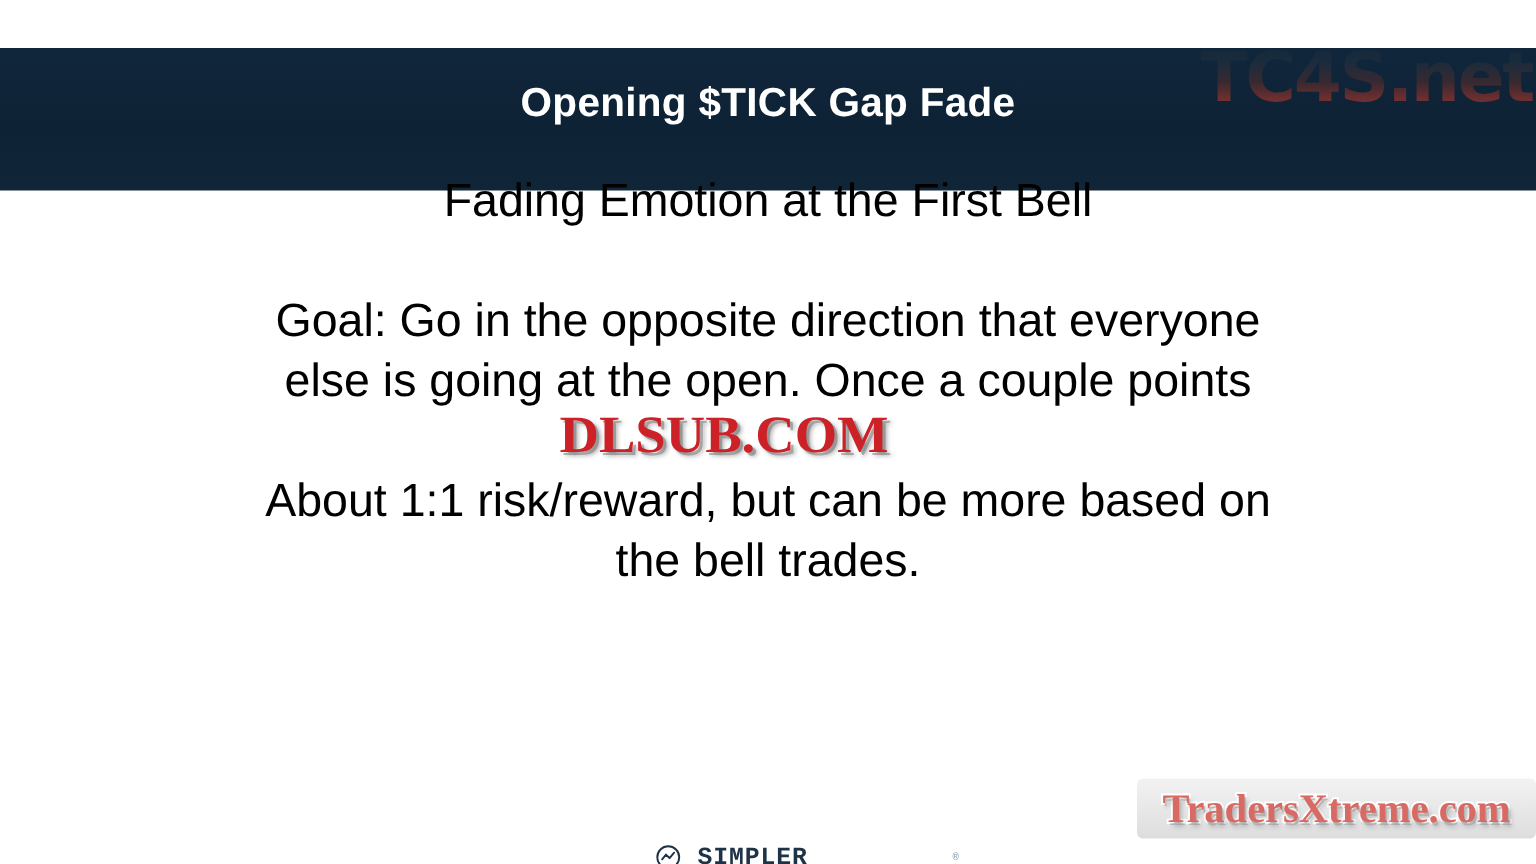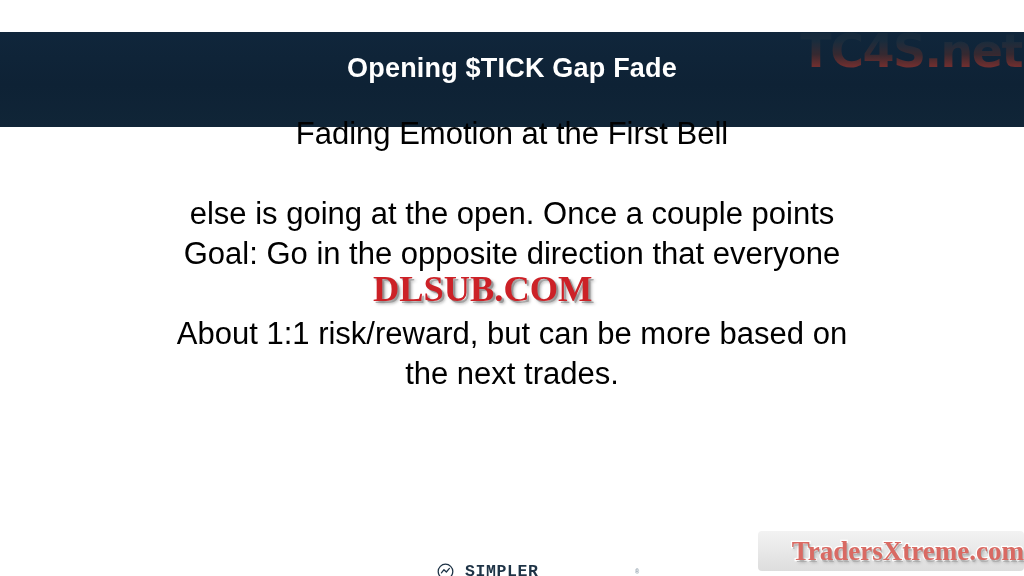--- a/index.html
+++ b/index.html
@@ -150,28 +150,28 @@
     font-size: 7px;
     color: #8d9ca9;
     vertical-align: super;
     margin-left: 1px;
   }
 
   
   #tradersxtreme-watermark {
     position: absolute;
     left: 758px;
-    top: 531px;
+    top: 519px;
     width: 266px;
     height: 40px;
     background: linear-gradient(180deg, #f2f2f2 0%, #e8e8e8 50%, #dddddd 100%);
     border-radius: 4px;
     display: flex;
     align-items: center;
-    justify-content: flex-end;
+    justify-content: center;
     user-select: none;
     pointer-events: none;
   }
   #tradersxtreme-watermark .tx-text {
     font-family: "Liberation Serif", serif;
     font-size: 27px;
     font-weight: bold;
     color: #d96a63;
     -webkit-text-stroke: 2.5px #ffffff;
     paint-order: stroke fill;
@@ -188,25 +188,25 @@
 <div id="slide">
 
   <div id="header-bar">
     <div id="slide-title">Opening $TICK Gap Fade</div>
     <div id="tc4s-watermark">TC4S.net</div>
   </div>
 
   <div id="body-copy">
     <p class="para">Fading Emotion at the First Bell</p>
     <div class="spacer"></div>
+    <p class="para">Goal: Go in the opposite direction that everyone</p>
     <p class="para">else is going at the open. Once a couple points</p>
-    <p class="para">Goal: Go in the opposite direction that everyone</p>
     <div class="spacer"></div>
     <p class="para">About 1:1 risk/reward, but can be more based on</p>
-    <p class="para">the next trades.</p>
+    <p class="para">the bell trades.</p>
   </div>
 
   <div id="dlsub-watermark">DLSUB.COM</div>
 
   <div id="simpler-logo">
     <svg class="logo-mark" viewBox="0 0 20 20">
       <circle cx="10" cy="10" r="8.6" fill="none" stroke="#1e3346" stroke-width="1.5"></circle>
       <polyline points="5.2,11.6 8.2,7.9 11.0,10.6 14.6,6.4" fill="none" stroke="#1e3346" stroke-width="1.5" stroke-linecap="round" stroke-linejoin="round"></polyline>
     </svg>
     <span class="word-simpler">SIMPLER</span>

